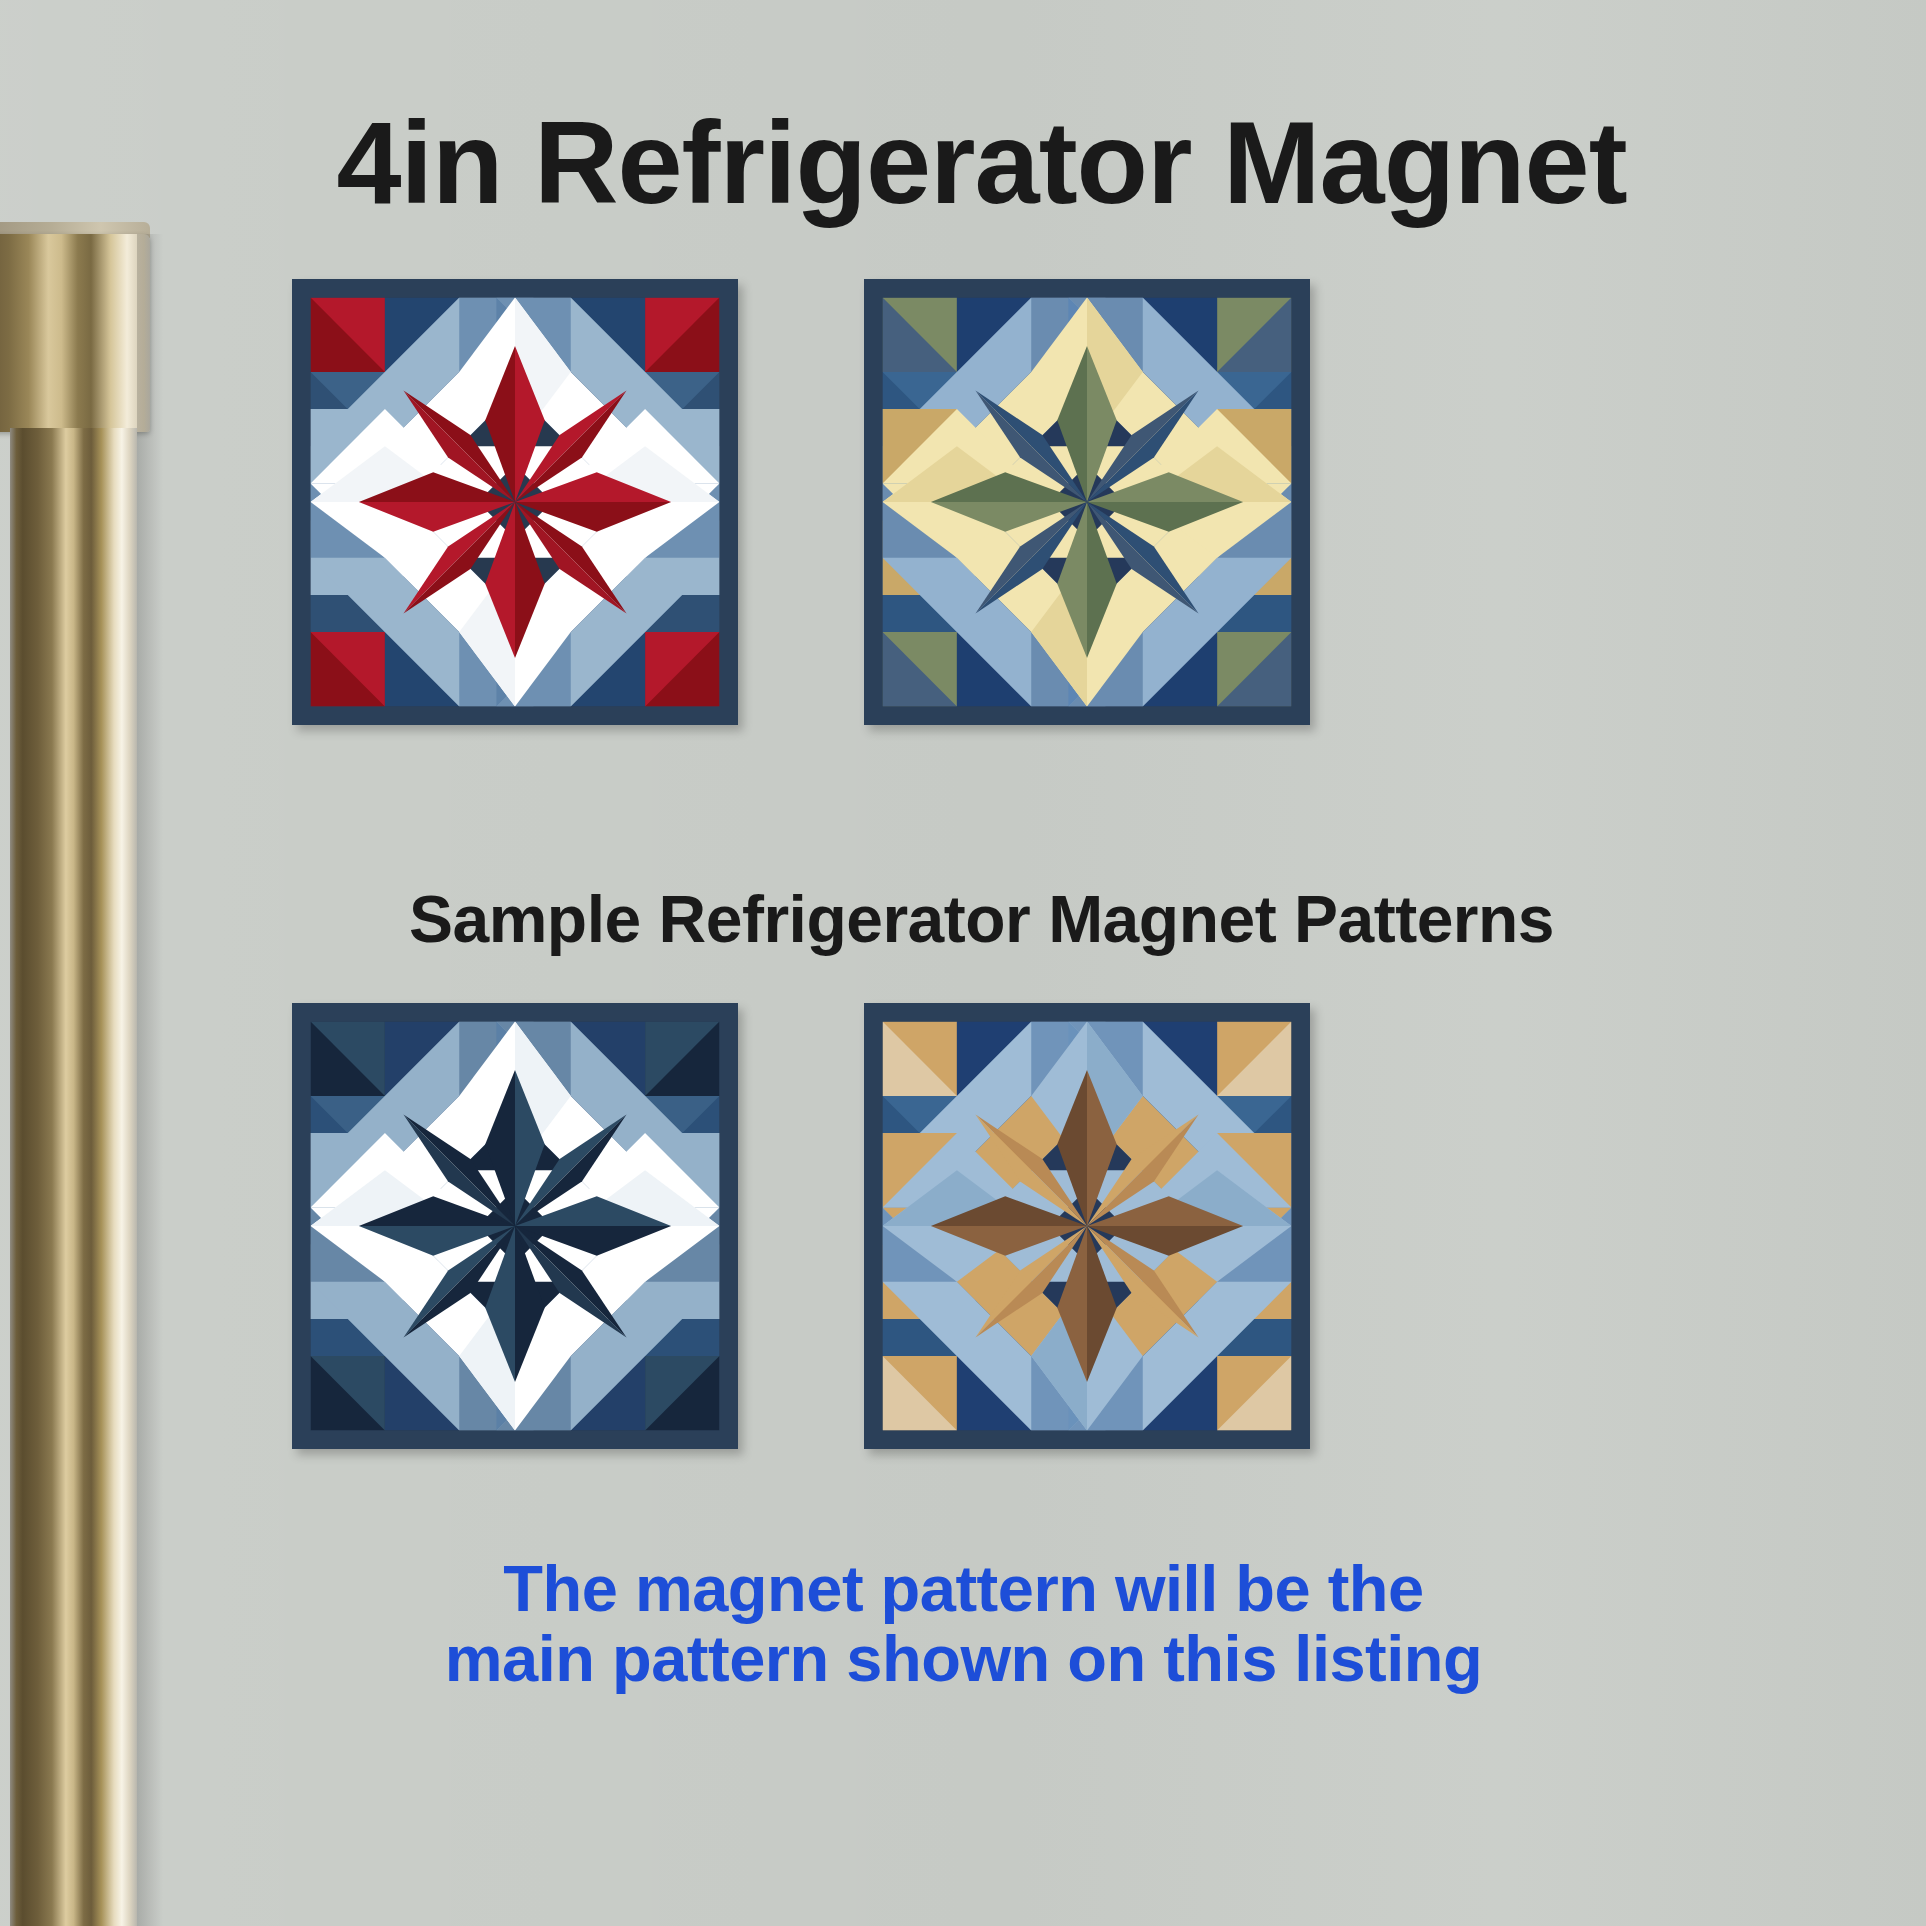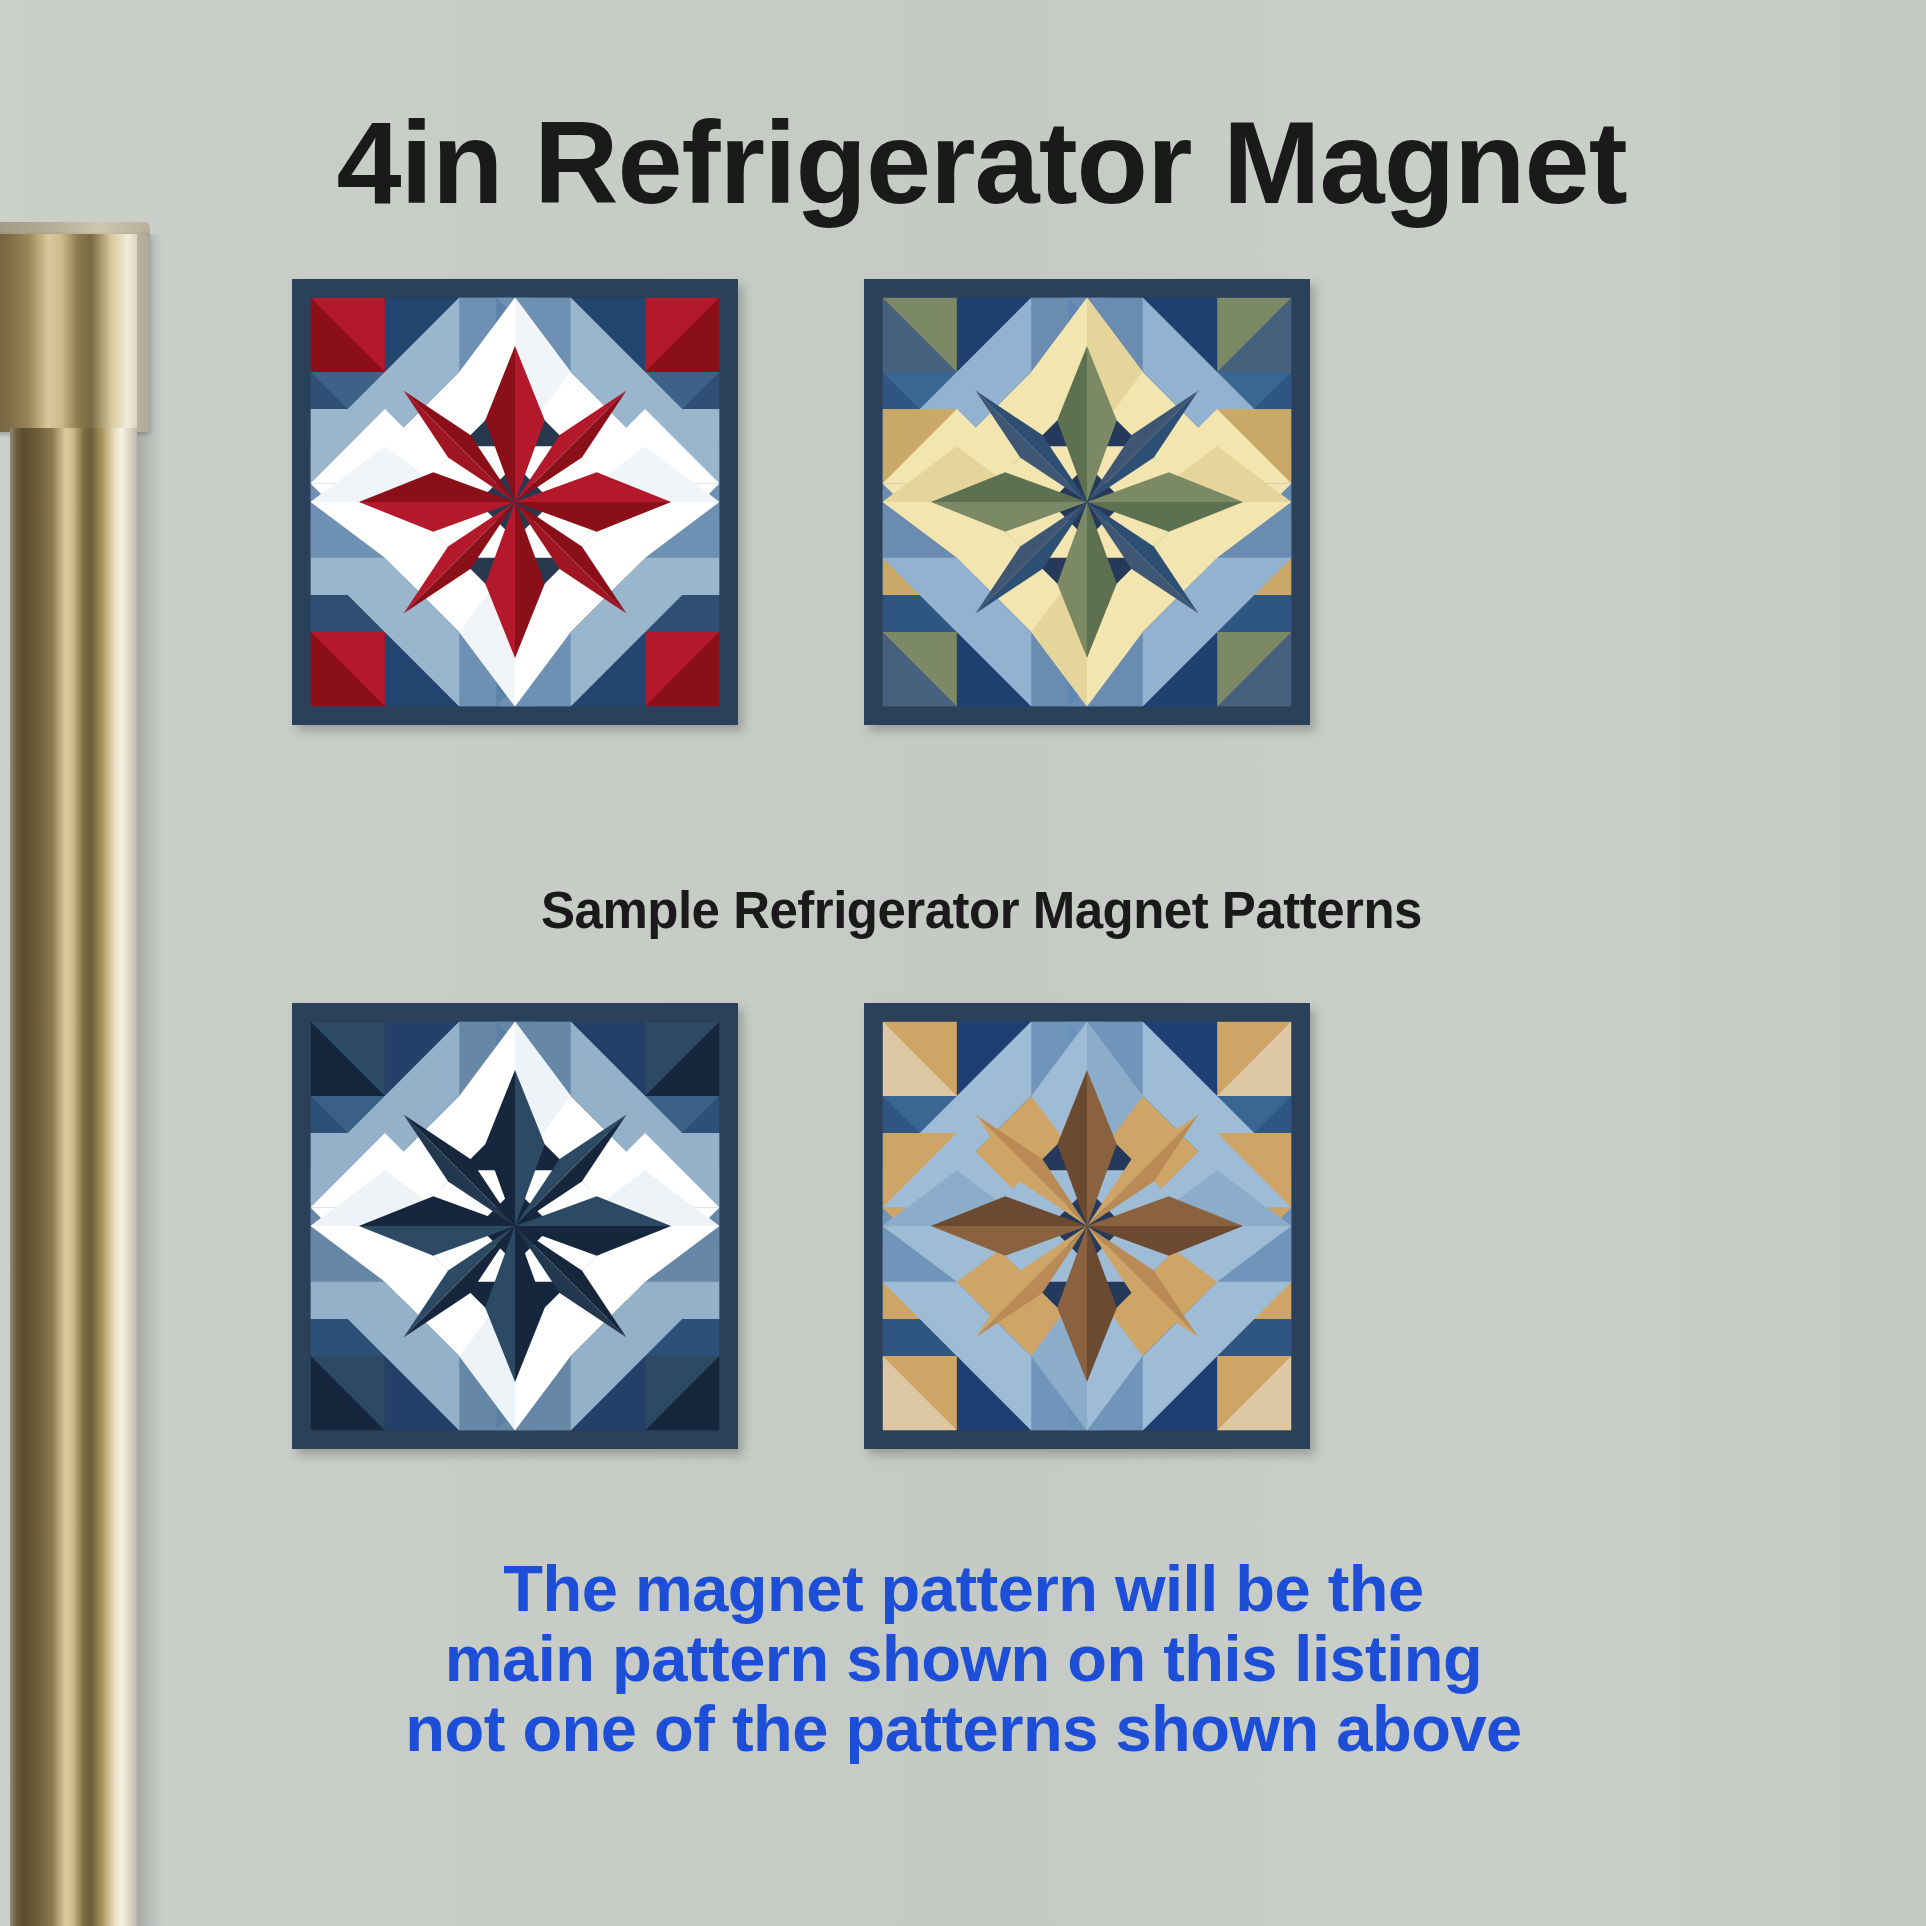--- a/index.html
+++ b/index.html
@@ -57,21 +57,21 @@
 
   
   .txt{position:absolute;color:#1a1a1a;text-align:center;white-space:nowrap;padding-left:36px;}
   #title{
     left:0;right:0;top:95px;
     font-size:117px;font-weight:700;letter-spacing:-1px;
     font-stretch:condensed;
   }
   #caption-mid{
     left:0;right:0;top:881px;
-    font-size:51px;font-weight:700;letter-spacing:-0.5px;
+    font-size:66px;font-weight:700;letter-spacing:-0.5px;
   }
   #footer{
     position:absolute;left:0;right:0;top:1554px;
     text-align:center;color:#1d4ed8;
     font-size:65px;font-weight:700;line-height:1.08;
     letter-spacing:-0.5px;
   }
   #footer div{white-space:nowrap;}
 
   
@@ -501,15 +501,14 @@
     <polygon points="60,60 30,90 42,72" fill="#cfa567"></polygon>
     <polygon points="60,60 30,90 48,78" fill="#b98a55"></polygon>
 
     <rect x="0" y="0" width="120" height="120" fill="none" stroke="#2b4059" stroke-width="10"></rect>
   </svg>
 </div>
 
 <div id="footer">
   <div>The magnet pattern will be the</div>
   <div>main pattern shown on this listing</div>
-  <div>not one of the patterns shown above</div>
 </div>
 
 
 </body></html>

